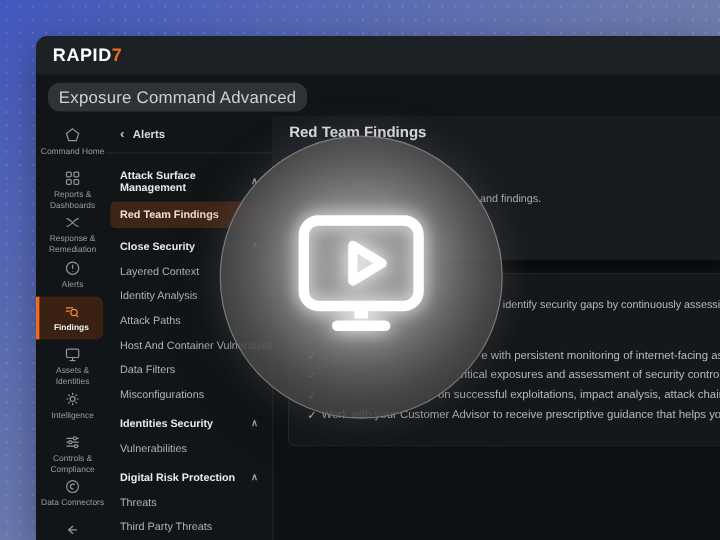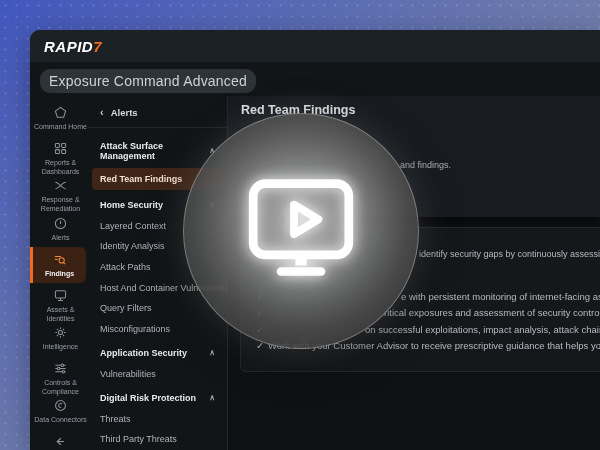--- a/index.html
+++ b/index.html
@@ -19,21 +19,21 @@
   .window {
     position:absolute; left:30px; top:30px; width:570px; height:420px;
     background:#121518; border-top-left-radius:10px; overflow:hidden;
     display:flex; flex-direction:column;
     box-shadow:0 8px 30px rgba(20,25,50,0.45);
   }
   .app-header {
     flex:none; height:32px; background:#1c2126;
     display:flex; align-items:center; padding:0 14px;
   }
-  .logo { font-style:italic; font-weight:bold; font-size:15px; letter-spacing:.5px; color:#ffffff; }
+  .logo { font-weight:bold; font-size:15px; letter-spacing:.5px; color:#ffffff; }
   .logo .seven { color:#f26a1d; }
 
   .badge-row { flex:none; padding:7px 10px 3px 10px; }
   .badge {
     display:inline-block; background:#2e3338; color:#cdd1d5;
     font-size:14px; padding:4px 9px; border-radius:10px; letter-spacing:.2px;
   }
 
   .columns { flex:1; display:flex; min-height:0; }
 
@@ -221,32 +221,32 @@
       </div>
       <div class="nav-divider"></div>
 
       <div class="nav-section">
         <span>Attack Surface Management</span>
         <span class="chev">∧</span>
       </div>
       <div class="nav-item selected">Red Team Findings</div>
 
       <div class="nav-section">
-        <span>Home Security</span>
+        <span>Close Security</span>
         <span class="chev">∧</span>
       </div>
       <div class="nav-item">Layered Context</div>
       <div class="nav-item">Identity Analysis</div>
       <div class="nav-item">Attack Paths</div>
       <div class="nav-item">Host And Container Vulnerabilities</div>
-      <div class="nav-item">Query Filters</div>
+      <div class="nav-item">Data Filters</div>
       <div class="nav-item">Misconfigurations</div>
 
       <div class="nav-section">
-        <span>Application Security</span>
+        <span>Identities Security</span>
         <span class="chev">∧</span>
       </div>
       <div class="nav-item">Vulnerabilities</div>
 
       <div class="nav-section">
         <span>Digital Risk Protection</span>
         <span class="chev">∧</span>
       </div>
       <div class="nav-item">Threats</div>
       <div class="nav-item">Third Party Threats</div>

